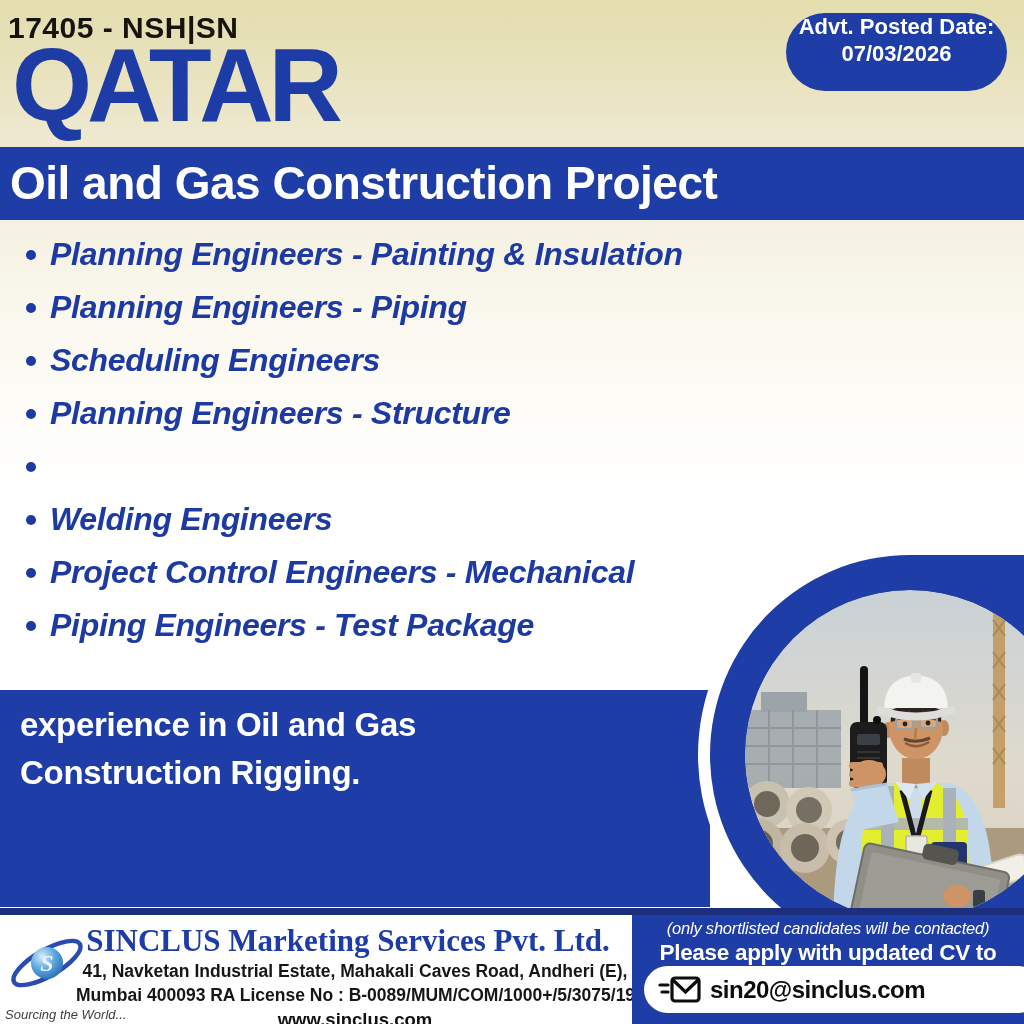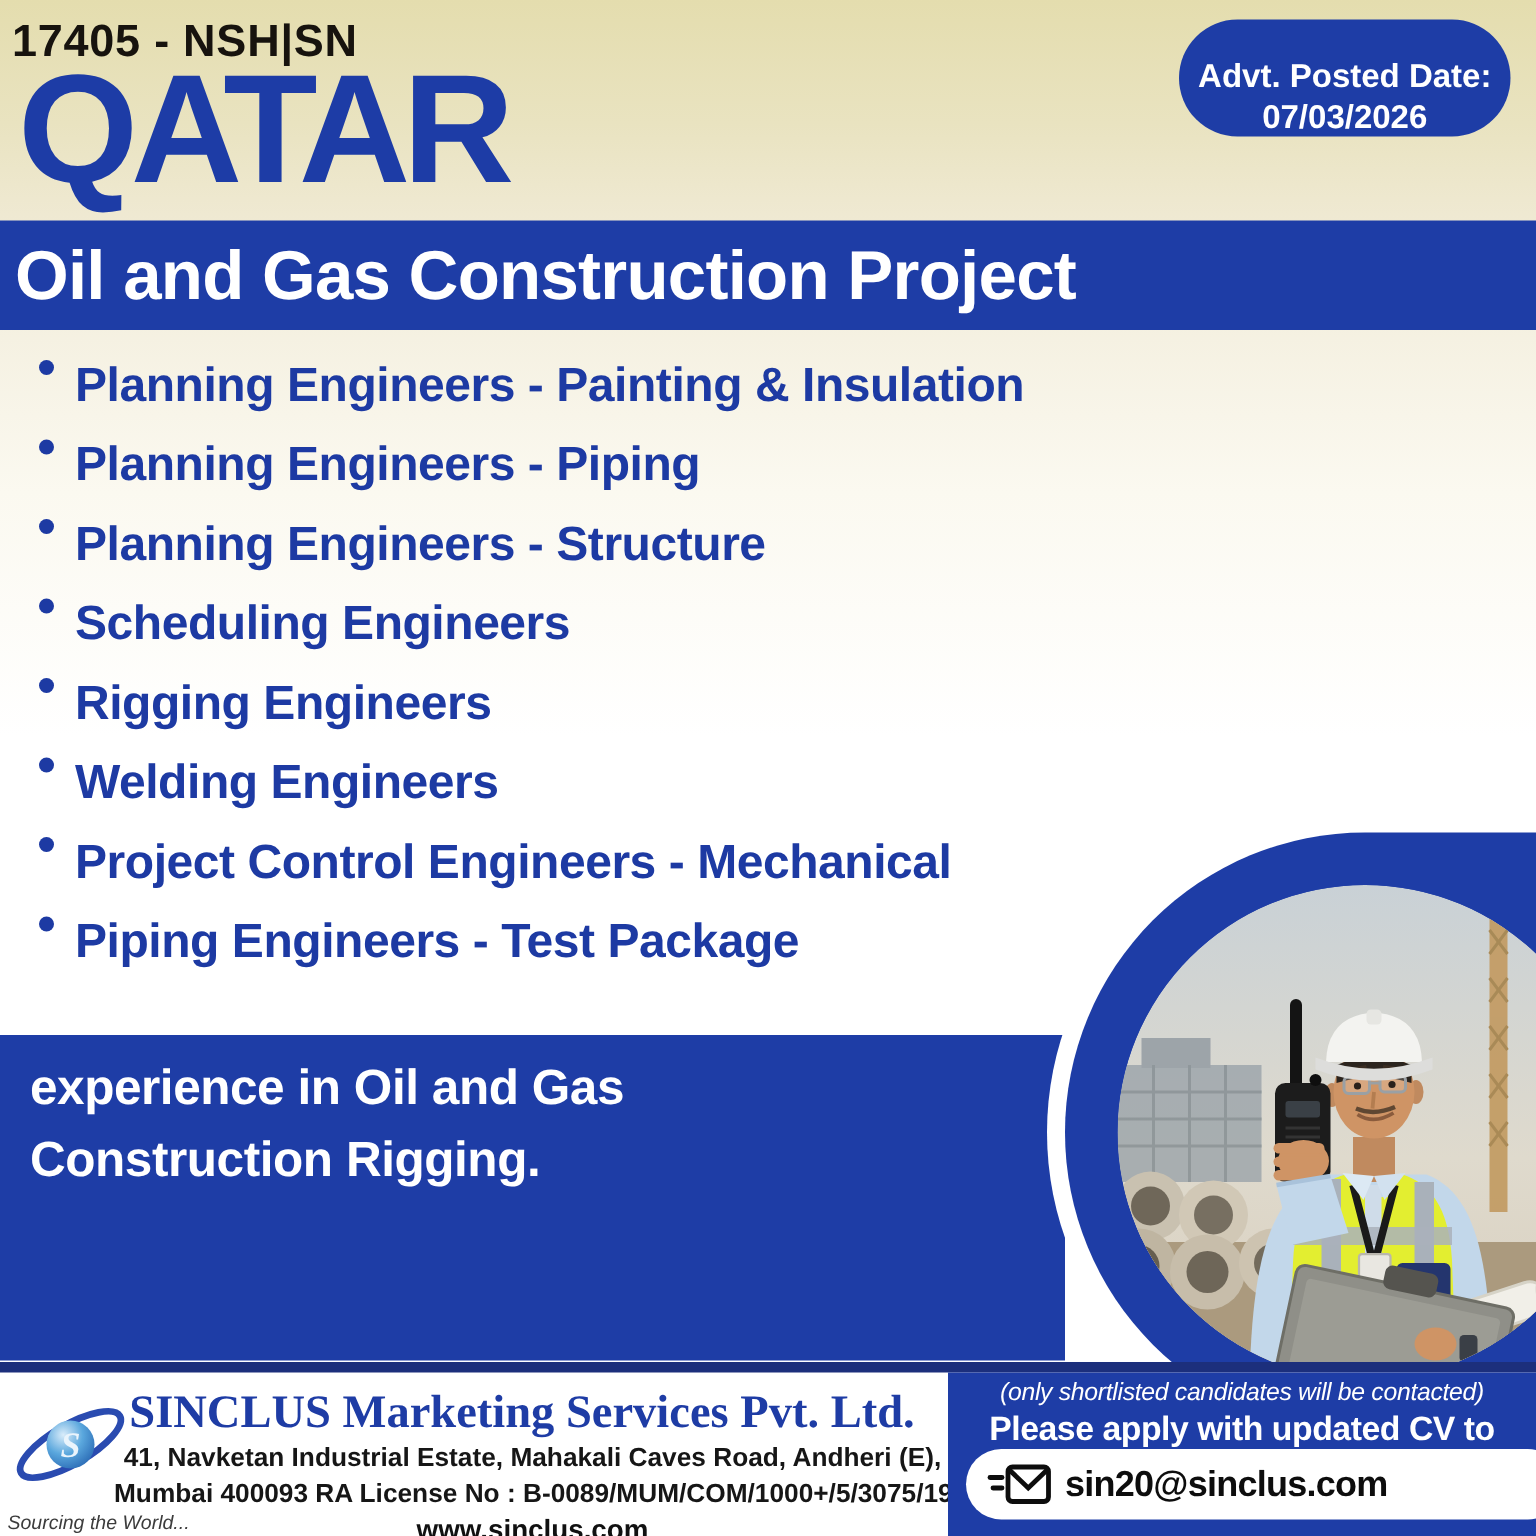--- a/index.html
+++ b/index.html
@@ -13,34 +13,34 @@
     position:absolute;left:8px;top:11px;font-size:30px;font-weight:700;
     color:#17130e;letter-spacing:.5px;
   }
   .country{
     position:absolute;left:12px;top:24px;font-size:103px;font-weight:700;
     color:#1d3ca6;letter-spacing:-5px;line-height:1;margin-top:10px;
   }
   .badge{
     position:absolute;left:786px;top:13px;width:221px;height:78px;
     background:#1e3da6;border-radius:40px;color:#fff;text-align:center;
-    font-weight:700;font-size:22px;line-height:27px;padding-top:24px;
+    font-weight:700;font-size:22px;line-height:27px;padding-top:0;
     box-sizing:border-box;
   }
   .banner{
     position:absolute;left:0;top:147px;width:1024px;height:73px;
     background:#1e3da6;color:#fff;font-weight:700;font-size:46px;
     line-height:73px;padding-left:10px;box-sizing:border-box;letter-spacing:-.5px;
   }
   ul.jobs{
     position:absolute;left:16px;top:238px;margin:0;padding:0;list-style:none;
   }
   ul.jobs li{
-    display:flex;height:32px;margin-bottom:21px;
-    font-size:32px;font-weight:700;color:#1d3aa3;letter-spacing:-.3px;white-space:nowrap;
+    display:flex;align-items:center;height:32px;margin-bottom:21px;
+    font-size:32px;font-weight:700;color:#1d3aa3;letter-spacing:-.3px;white-space:nowrap;font-style:italic;
   }
   ul.jobs .dot{
     width:10px;height:10px;border-radius:50%;background:#1d3aa3;
     margin:2px 14px 0 10px;flex:0 0 10px;
   }
   .req-box{
     position:absolute;left:0;top:690px;width:710px;height:217px;
     background:#1e3da6;color:#fff;box-sizing:border-box;padding:11px 0 0 20px;
   }
   .req-box .req-line{
@@ -125,29 +125,28 @@
     <li>
         <span class="dot"></span>
         <span>Planning Engineers - Painting &amp; Insulation</span>
       </li>
     <li>
         <span class="dot"></span>
         <span>Planning Engineers - Piping</span>
       </li>
     <li>
         <span class="dot"></span>
+        <span>Scheduling Engineers</span>
+      </li>
+    <li>
+        <span class="dot"></span>
         <span>Planning Engineers - Structure</span>
       </li>
     <li>
         <span class="dot"></span>
-        <span>Scheduling Engineers</span>
-      </li>
-    <li>
-        <span class="dot"></span>
-        <span>Rigging Engineers</span>
       </li>
     <li>
         <span class="dot"></span>
         <span>Welding Engineers</span>
       </li>
     <li>
         <span class="dot"></span>
         <span>Project Control Engineers - Mechanical</span>
       </li>
     <li>

